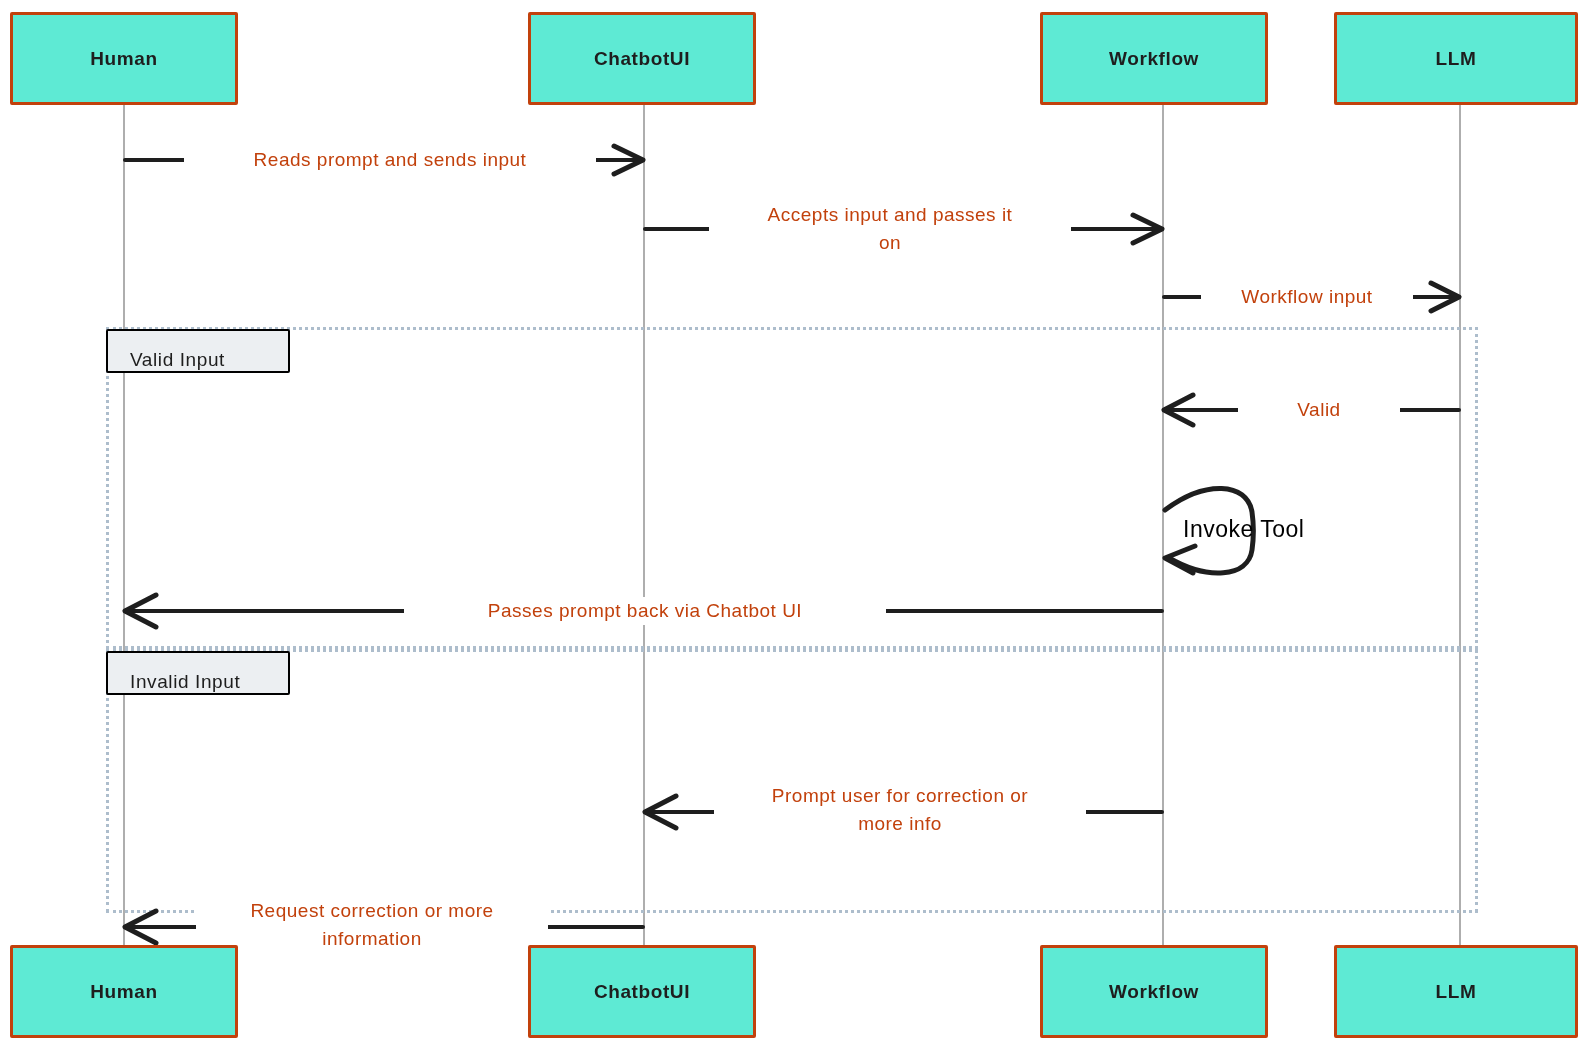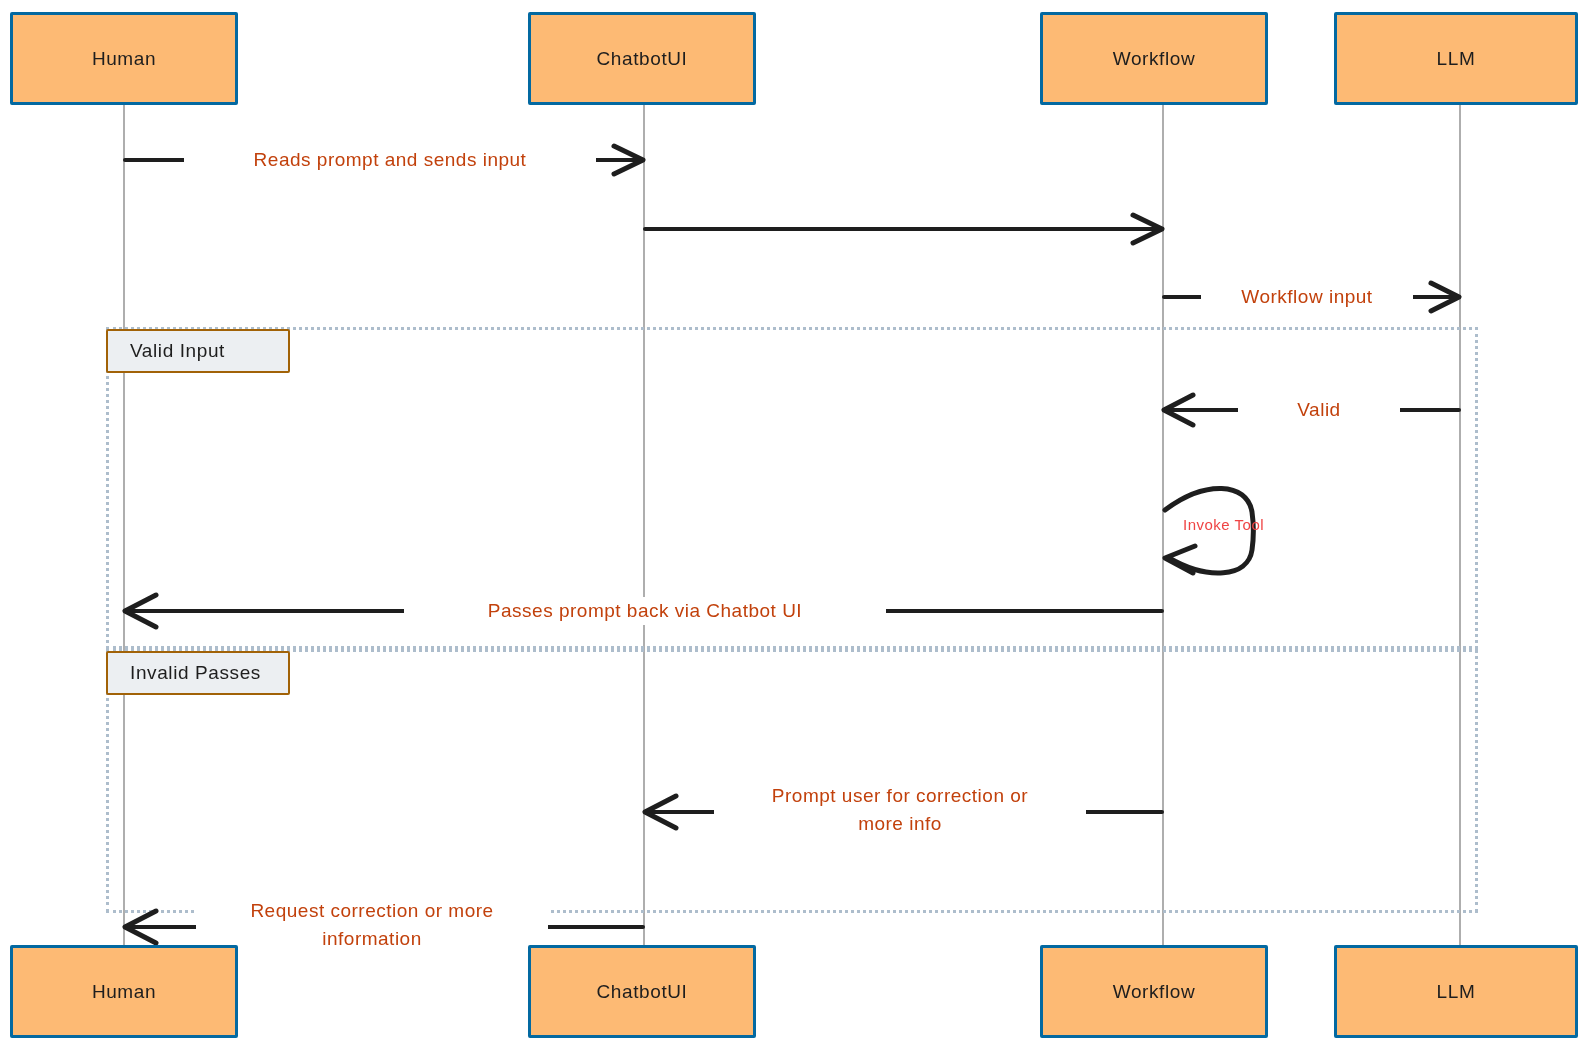--- a/index.html
+++ b/index.html
@@ -13,26 +13,27 @@
     position: relative;
     width: 1582px;
     height: 1053px;
     background: #ffffff;
     overflow: hidden;
   }
   
   .participant-box {
     position: absolute;
     box-sizing: border-box;
-    background: #fdba74;
-    border: 3px solid #0369a1;
+    background: #5eead4;
+    border: 3px solid #c2410c;
     border-radius: 2px;
     display: flex;
     align-items: center;
     justify-content: center;
+    font-weight: bold;
   }
   .participant-label {
     font-size: 19px;
     color: #1e1e1e;
     letter-spacing: 0.6px;
     white-space: nowrap;
   }
   
   .lifeline {
     position: absolute;
@@ -44,24 +45,24 @@
     position: absolute;
     box-sizing: border-box;
     border: 3px dotted #adbdcc;
     background: transparent;
     pointer-events: none;
   }
   .alt-label {
     position: absolute;
     box-sizing: border-box;
     background: #eceff2;
-    border: 2px solid #a16207;
+    border: 2px solid #000000;
     border-radius: 2px;
     display: flex;
-    align-items: center;
+    align-items: flex-end;
     padding: 0 16px 0 22px;
     font-size: 19px;
     color: #1e1e1e;
     letter-spacing: 0.6px;
     white-space: nowrap;
   }
   
   .message {
     position: absolute;
   }
@@ -76,22 +77,22 @@
     font-size: 19px;
     color: #c2410c;
     letter-spacing: 0.5px;
     line-height: 28px;
     white-space: pre-line;
     background: #ffffff;
     padding: 0 6px;
   }
   .selfloop-text {
     position: absolute;
-    font-size: 15px;
-    color: #ef4444;
+    font-size: 23px;
+    color: #000000;
     letter-spacing: 0.5px;
     white-space: nowrap;
   }
 </style>
 </head>
 <body>
 
 <div id="diagram">
 
   <div class="lifeline" style="left:123px; top:103px; height:845px;"></div>
@@ -112,36 +113,38 @@
     <span class="participant-label">LLM</span>
   </div>
 
   <div class="alt-region" style="left:106px; top:327px; width:1372px; height:322px;"></div>
   <div class="alt-region" style="left:106px; top:649px; width:1372px; height:264px;"></div>
 
   <div class="alt-label" style="left:106px; top:329px; width:184px; height:44px;">
     <span>Valid Input</span>
   </div>
   <div class="alt-label" style="left:106px; top:651px; width:184px; height:44px;">
-    <span>Invalid Passes</span>
+    <span>Invalid Input</span>
   </div>
 
   <div class="message" style="left:124px; top:120px; width:520px; height:60px;">
     <svg class="msg-svg" width="520" height="60" viewBox="0 0 520 60">
       <path d="M1,40 L519,40" stroke="#1e1e1e" stroke-width="4" fill="none" stroke-linecap="round"></path>
       <path d="M490,26 L519,40 L490,54" stroke="#1e1e1e" stroke-width="5" fill="none" stroke-linecap="round" stroke-linejoin="round"></path>
     </svg>
     <div class="msg-text" style="left:60px; top:26px; width:400px;">Reads prompt and sends input</div>
   </div>
 
   <div class="message" style="left:644px; top:190px; width:519px; height:70px;">
     <svg class="msg-svg" width="519" height="70" viewBox="0 0 519 70">
       <path d="M1,39 L518,39" stroke="#1e1e1e" stroke-width="4" fill="none" stroke-linecap="round"></path>
       <path d="M489,25 L518,39 L489,53" stroke="#1e1e1e" stroke-width="5" fill="none" stroke-linecap="round" stroke-linejoin="round"></path>
     </svg>
+    <div class="msg-text" style="left:65px; top:11px; width:350px;">Accepts input and passes it
+on</div>
   </div>
 
   <div class="message" style="left:1163px; top:262px; width:297px; height:60px;">
     <svg class="msg-svg" width="297" height="60" viewBox="0 0 297 60">
       <path d="M1,35 L296,35" stroke="#1e1e1e" stroke-width="4" fill="none" stroke-linecap="round"></path>
       <path d="M268,21 L296,35 L268,49" stroke="#1e1e1e" stroke-width="5" fill="none" stroke-linecap="round" stroke-linejoin="round"></path>
     </svg>
     <div class="msg-text" style="left:38px; top:21px; width:200px;">Workflow input</div>
   </div>
 

